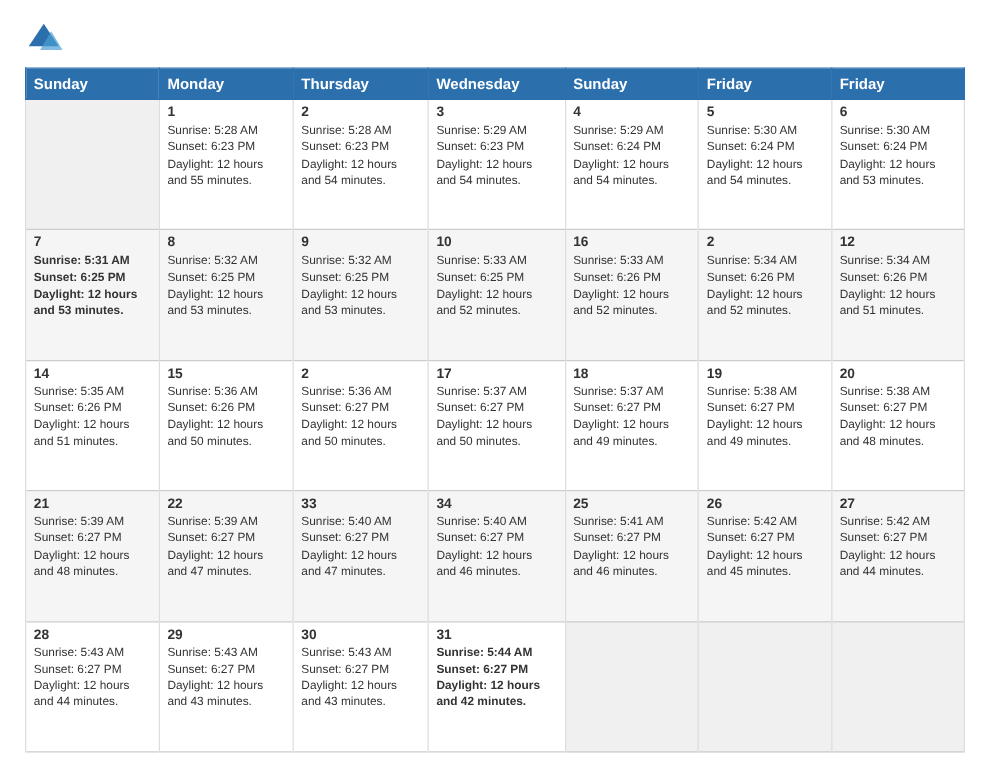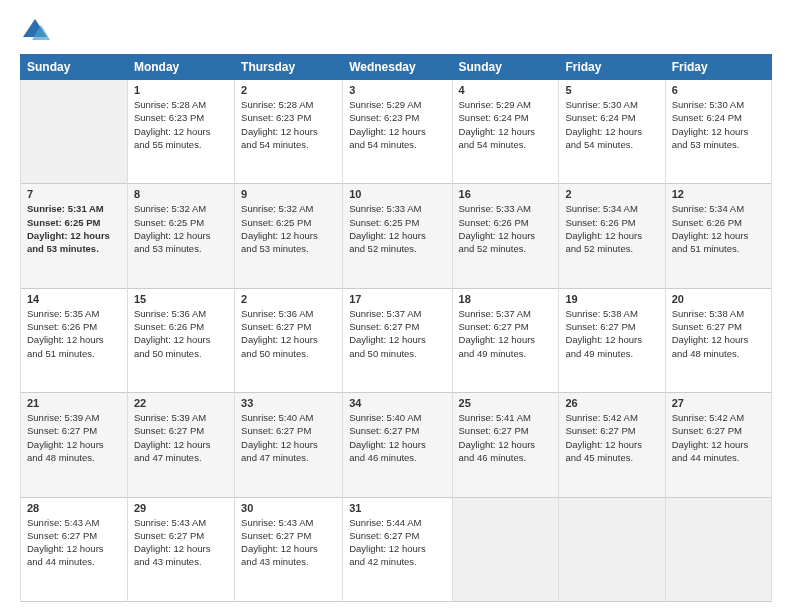--- a/index.html
+++ b/index.html
@@ -349,21 +349,21 @@
           </td>
           <td>
             <span class="day-num">30</span>
             <div class="day-info" style="white-space: pre-line;">Sunrise: 5:43 AM
 Sunset: 6:27 PM
 Daylight: 12 hours
 and 43 minutes.</div>
           </td>
           <td>
             <span class="day-num">31</span>
-            <div class="day-info" style="white-space: pre-line;">Sunrise: 5:44 AM
+            <div class="day-info" style="white-space: pre-line; font-weight: bold;">Sunrise: 5:44 AM
 Sunset: 6:27 PM
 Daylight: 12 hours
 and 42 minutes.</div>
           </td>
           <td class="empty-cell"></td>
           <td class="empty-cell"></td>
           <td class="empty-cell"></td>
         </tr>
       </tbody>
   </table>

